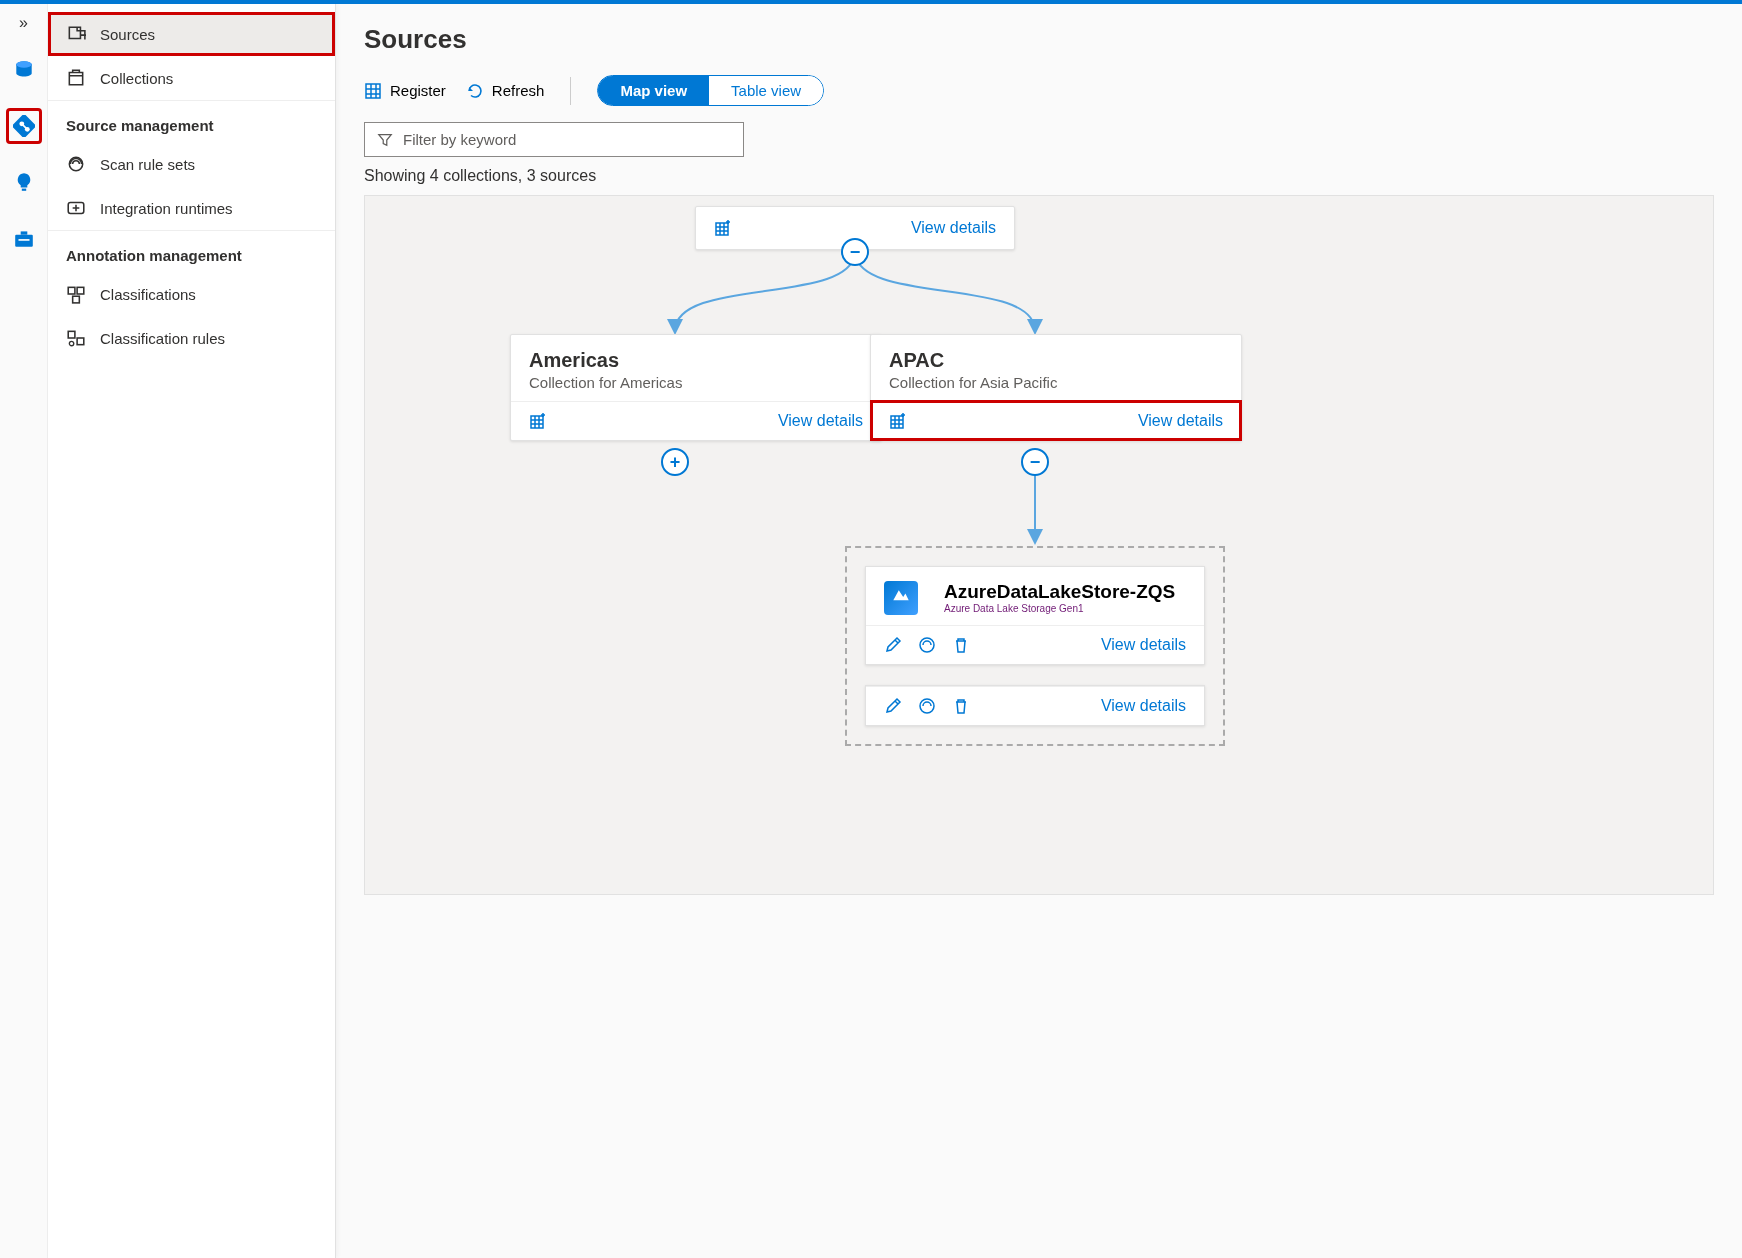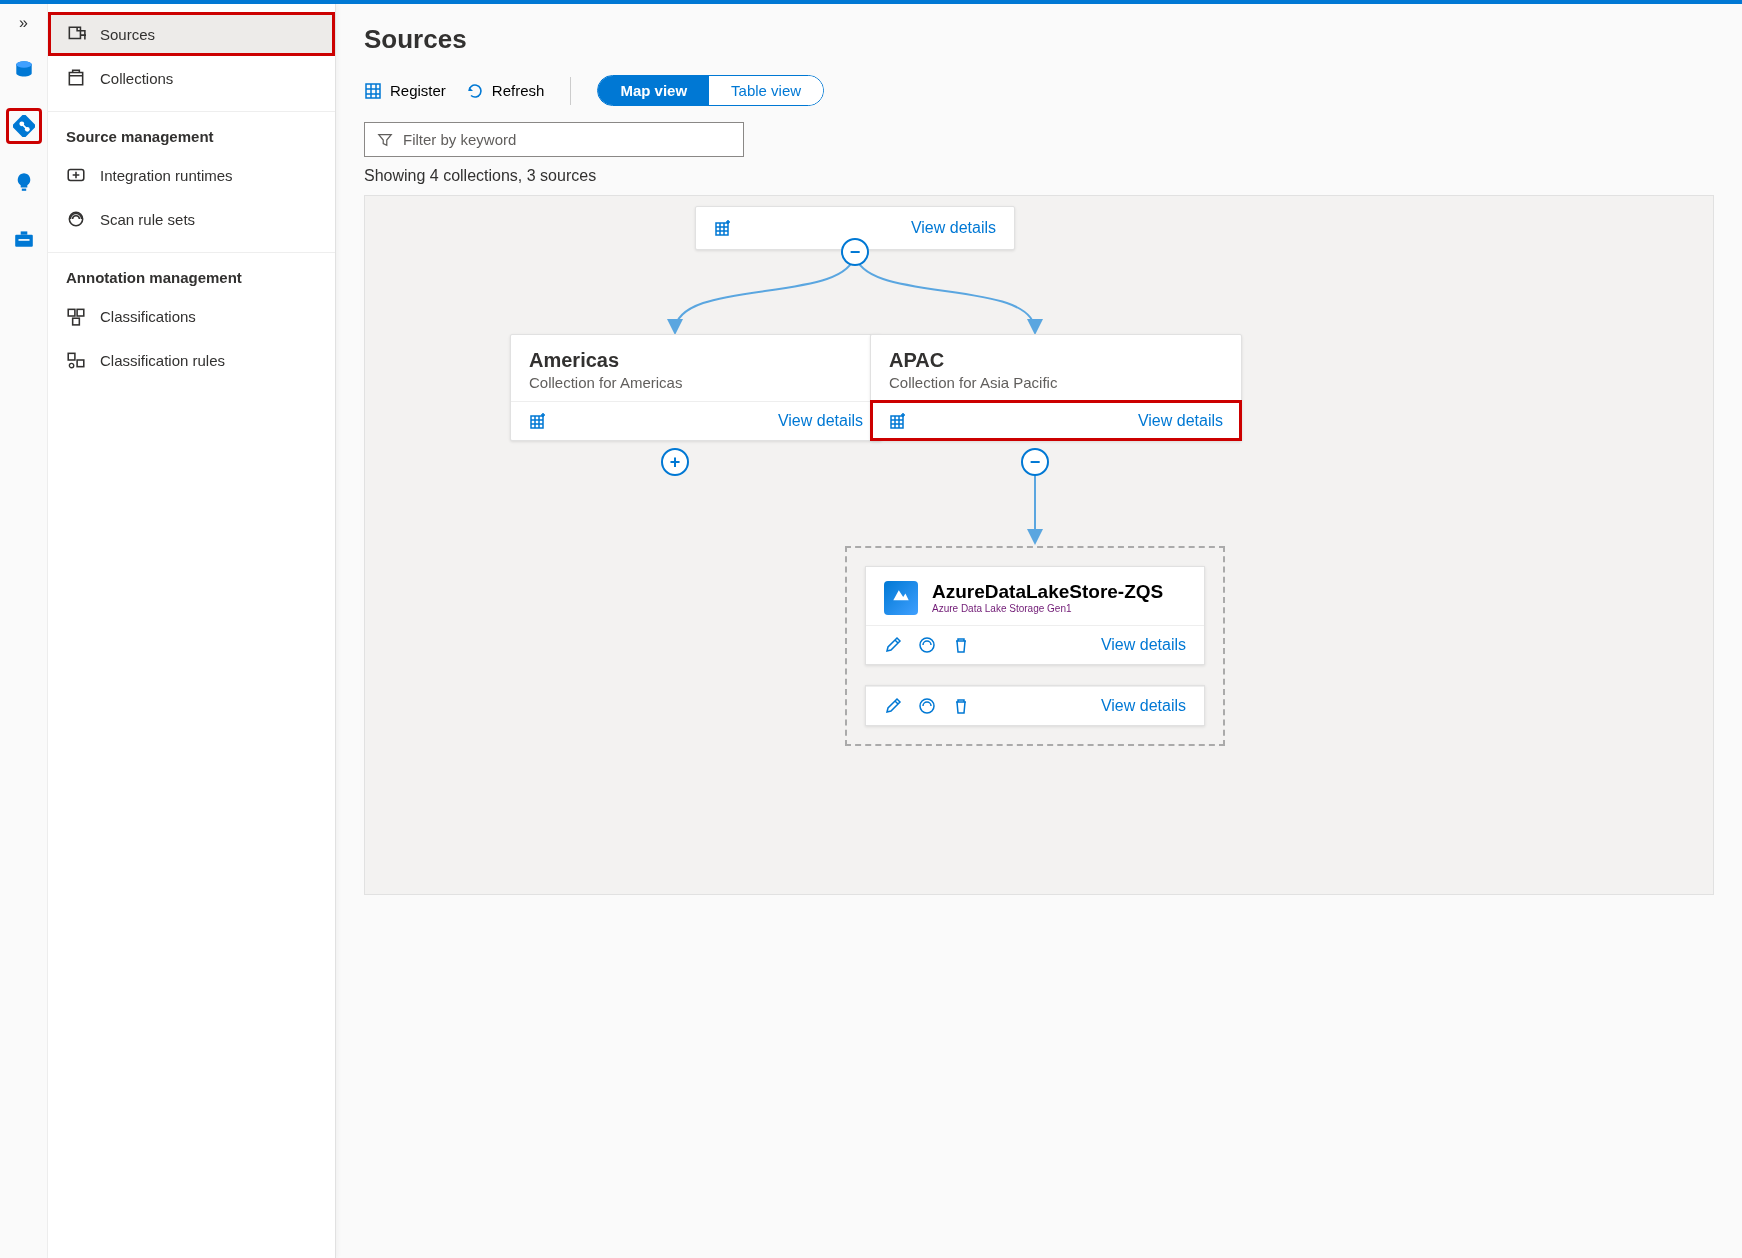--- a/index.html
+++ b/index.html
@@ -13,21 +13,21 @@
 .rail-item.highlight { border: 3px solid #c00; }
 .rail-item svg { width: 22px; height: 22px; }
 .chev { font-size: 16px; color: #333; cursor: pointer; }
 
 
 .sidebar { width: 288px; background: #fff; border-right: 1px solid #e1e1e1; padding-top: 8px; box-shadow: 2px 0 4px rgba(0,0,0,0.04);}
 .side-item { display: flex; align-items: center; gap: 14px; padding: 12px 18px; font-size: 15px; color: #323130; cursor: pointer; }
 .side-item.selected { background: #edebe9; }
 .side-item.highlight { outline: 3px solid #c00; outline-offset: -3px; }
 .side-item svg { width: 20px; height: 20px; flex-shrink: 0; }
-.side-header { padding: 16px 18px 8px; font-size: 15px; font-weight: 600; color: #323130; border-top: 1px solid #eee; margin-top:11px; }
+.side-header { padding: 16px 18px 8px; font-size: 15px; font-weight: 600; color: #323130; border-top: 1px solid #eee; margin-top:0; }
 
 
 .content { flex: 1; padding: 20px 28px; overflow: auto; }
 .page-title { font-size: 26px; font-weight: 600; color: #323130; margin-bottom: 20px; }
 .toolbar { display: flex; align-items: center; gap: 20px; margin-bottom: 16px; }
 .tbtn { display: flex; align-items: center; gap: 8px; color: #000000; font-size: 15px; cursor: pointer; }
 .tbtn svg { width: 18px; height: 18px; color: #0078d4; }
 .vdiv { width: 1px; height: 28px; background: #ccc; margin: 0 6px; }
 .segmented { display: flex; border: 1px solid #0078d4; border-radius: 999px; overflow: hidden; }
 .seg { padding: 6px 22px; font-size: 15px; cursor: pointer; }
@@ -47,21 +47,21 @@
 .card-footer.highlight { outline: 3px solid #c00; outline-offset: -2px; }
 .view-link { color: #0078d4; font-size: 16px; cursor: pointer; }
 .ficons { display: flex; gap: 16px; align-items: center;}
 .ficons svg { width: 18px; height: 18px; color: #0078d4; cursor: pointer; }
 
 .root-card { top: 10px; left: 330px; width: 320px; height: 44px; display:flex; align-items:center; justify-content:space-between; padding:0 18px;}
 .node-btn { position:absolute; width:28px; height:28px; border-radius:50%; background:#fff; border:2px solid #0078d4; color:#0078d4; display:flex; align-items:center; justify-content:center; font-weight:bold; font-size:18px; cursor:pointer; }
 
 .dashed-group { position:absolute; border: 2px dashed #aaa; width: 380px; padding: 18px; display:flex; flex-direction:column; gap:20px; }
 .srccard { background:#fff; border:1px solid #e1e1e1; box-shadow:0 1px 3px rgba(0,0,0,0.1); }
-.srccard-body { display:flex; gap:14px; padding:14px 18px 10px; align-items:flex-start; }
+.srccard-body { display:flex; gap:26px; padding:14px 18px 10px; align-items:flex-start; }
 .srcicon { width: 34px; height: 34px; border-radius:4px; flex-shrink:0; }
 .srccard-title { font-size: 19px; font-weight:600; }
 .srccard-sub { font-size:10px; color:#701a75; }
 .srccard-footer { display:flex; justify-content:space-between; align-items:center; border-top:1px solid #eee; padding:10px 18px;}
 
 svg.connector { position:absolute; pointer-events:none; overflow: visible; }
 </style>
 </head>
 <body>
 
@@ -166,29 +166,29 @@
     </div>
     <div class="side-item">
       <svg viewBox="0 0 18 18">
           <use href="#i-collections"></use>
         </svg>
       <span>Collections</span>
     </div>
     <div class="side-header">Source management</div>
     <div class="side-item">
       <svg viewBox="0 0 18 18">
+          <use href="#i-scan"></use>
+        </svg>
+      <span>Scan rule sets</span>
+    </div>
+    <div class="side-item">
+      <svg viewBox="0 0 18 18">
           <use href="#i-integration"></use>
         </svg>
       <span>Integration runtimes</span>
-    </div>
-    <div class="side-item">
-      <svg viewBox="0 0 18 18">
-          <use href="#i-scan"></use>
-        </svg>
-      <span>Scan rule sets</span>
     </div>
     <div class="side-header">Annotation management</div>
     <div class="side-item">
       <svg viewBox="0 0 18 18">
           <use href="#i-classif"></use>
         </svg>
       <span>Classifications</span>
     </div>
     <div class="side-item">
       <svg viewBox="0 0 18 18">

